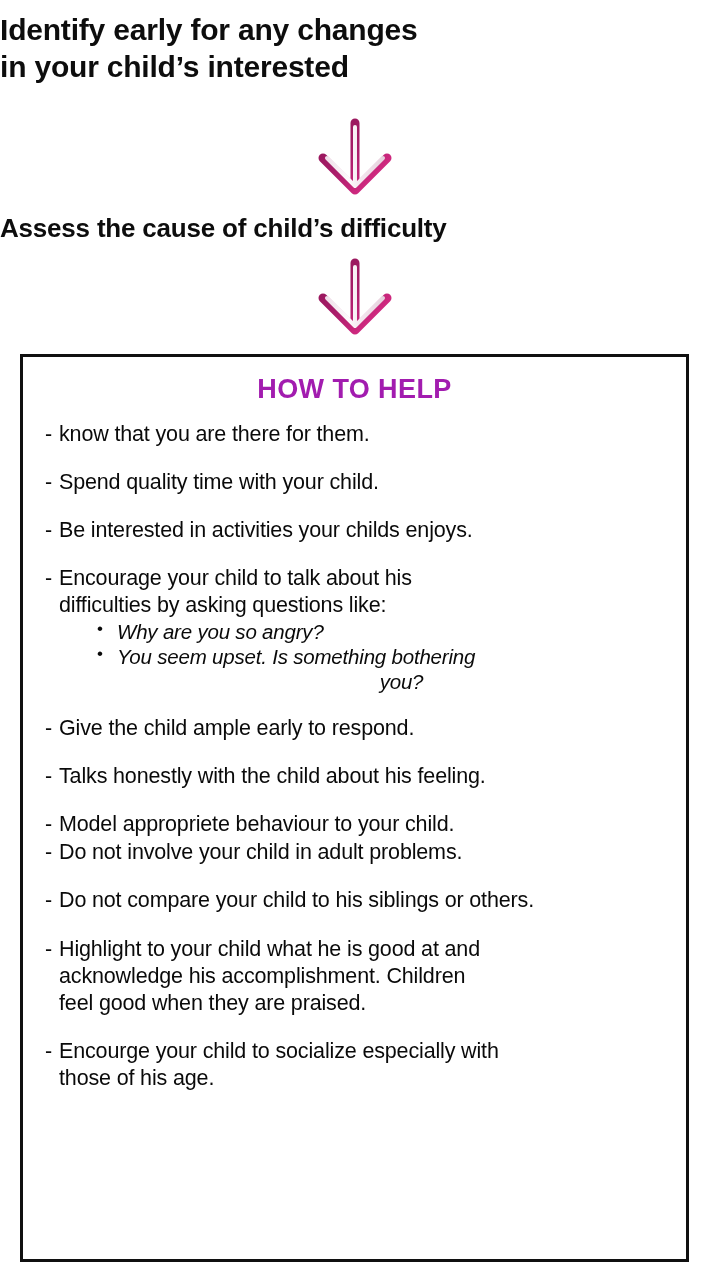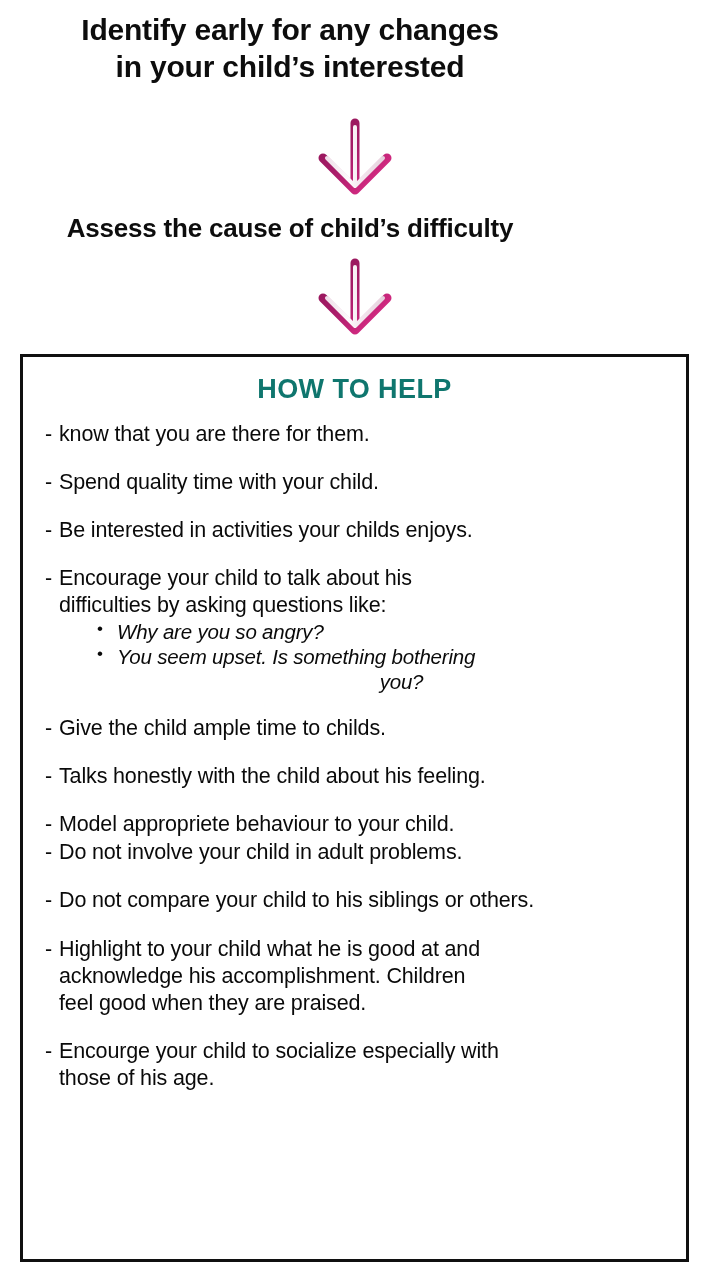--- a/index.html
+++ b/index.html
@@ -14,21 +14,21 @@
     font-family: "Liberation Sans", sans-serif;
     color: #000000;
     overflow: hidden;
   }
 
   
   .heading {
     position: absolute;
     left: 0;
     width: 580px;
-    text-align: center;
+    text-align: left;
     font-weight: bold;
     color: #0d0d0d;
     letter-spacing: -0.2px;
     line-height: 1.22;
   }
   #heading-1 {
     top: 12px;
     font-size: 30px;
   }
   #heading-2 {
@@ -60,21 +60,21 @@
     border: 3px solid #101010;
     background: #ffffff;
   }
 
   #help-title {
     margin: 17px 0 0 0;
     text-align: center;
     font-size: 27px;
     font-weight: bold;
     letter-spacing: 0.4px;
-    color: #0f766e;
+    color: #a21caf;
   }
 
   #help-list {
     margin: 0;
     padding: 16px 14px 0 22px;
     list-style: none;
   }
 
   .tip {
     position: relative;
@@ -193,21 +193,21 @@
         <span class="tip-dash">-</span>
         <span class="tip-text">Encourage your child to talk about his</span>
         <span class="tip-text">difficulties by asking questions like:</span>
         <ul class="subtips">
           <li class="subtip"><span class="subtip-dot">•</span><span class="" style="display: inline;">Why are you so angry?</span></li>
           <li class="subtip"><span class="subtip-dot">•</span><span class="" style="display: inline;">You seem upset. Is something bothering</span><span class="subtip-cont" style="display: block;">you?</span></li>
         </ul>
       </li>
       <li class="tip gap-lg">
         <span class="tip-dash">-</span>
-        <span class="tip-text">Give the child ample time to childs.</span>
+        <span class="tip-text">Give the child ample early to respond.</span>
       </li>
       <li class="tip gap-lg">
         <span class="tip-dash">-</span>
         <span class="tip-text">Talks honestly with the child about his feeling.</span>
       </li>
       <li class="tip gap-lg">
         <span class="tip-dash">-</span>
         <span class="tip-text">Model appropriete behaviour to your child.</span>
       </li>
       <li class="tip gap-sm">

